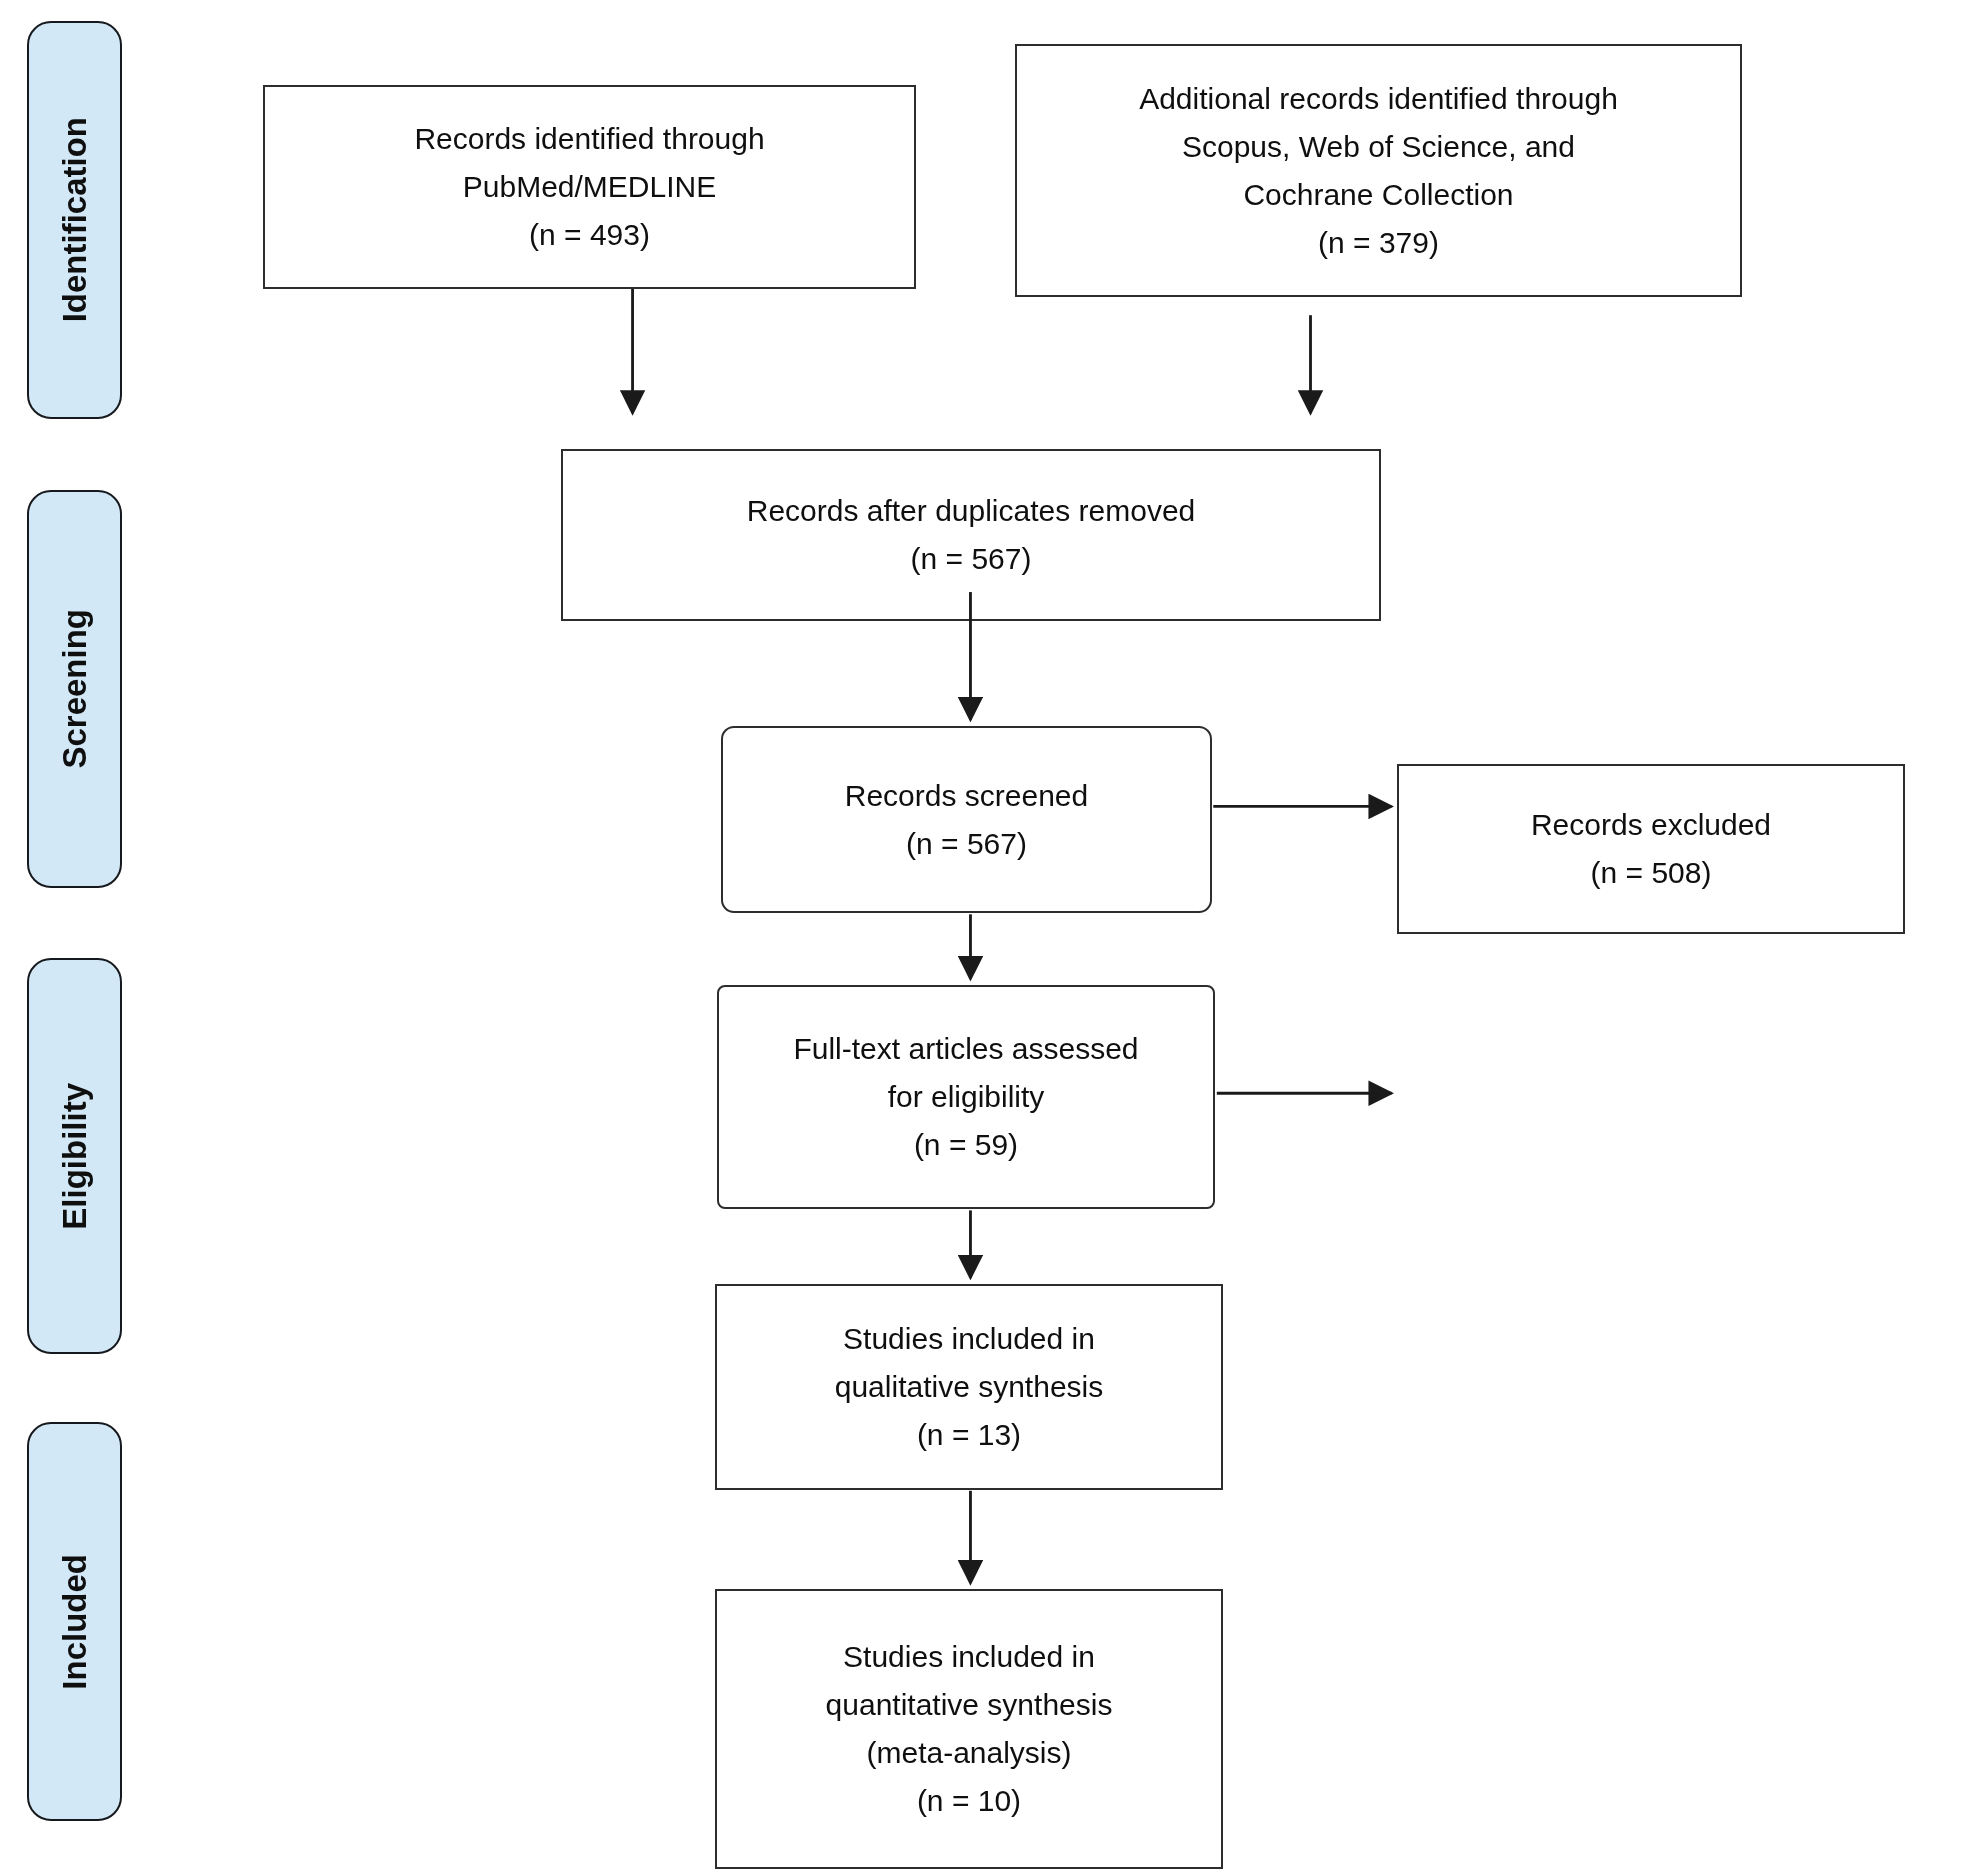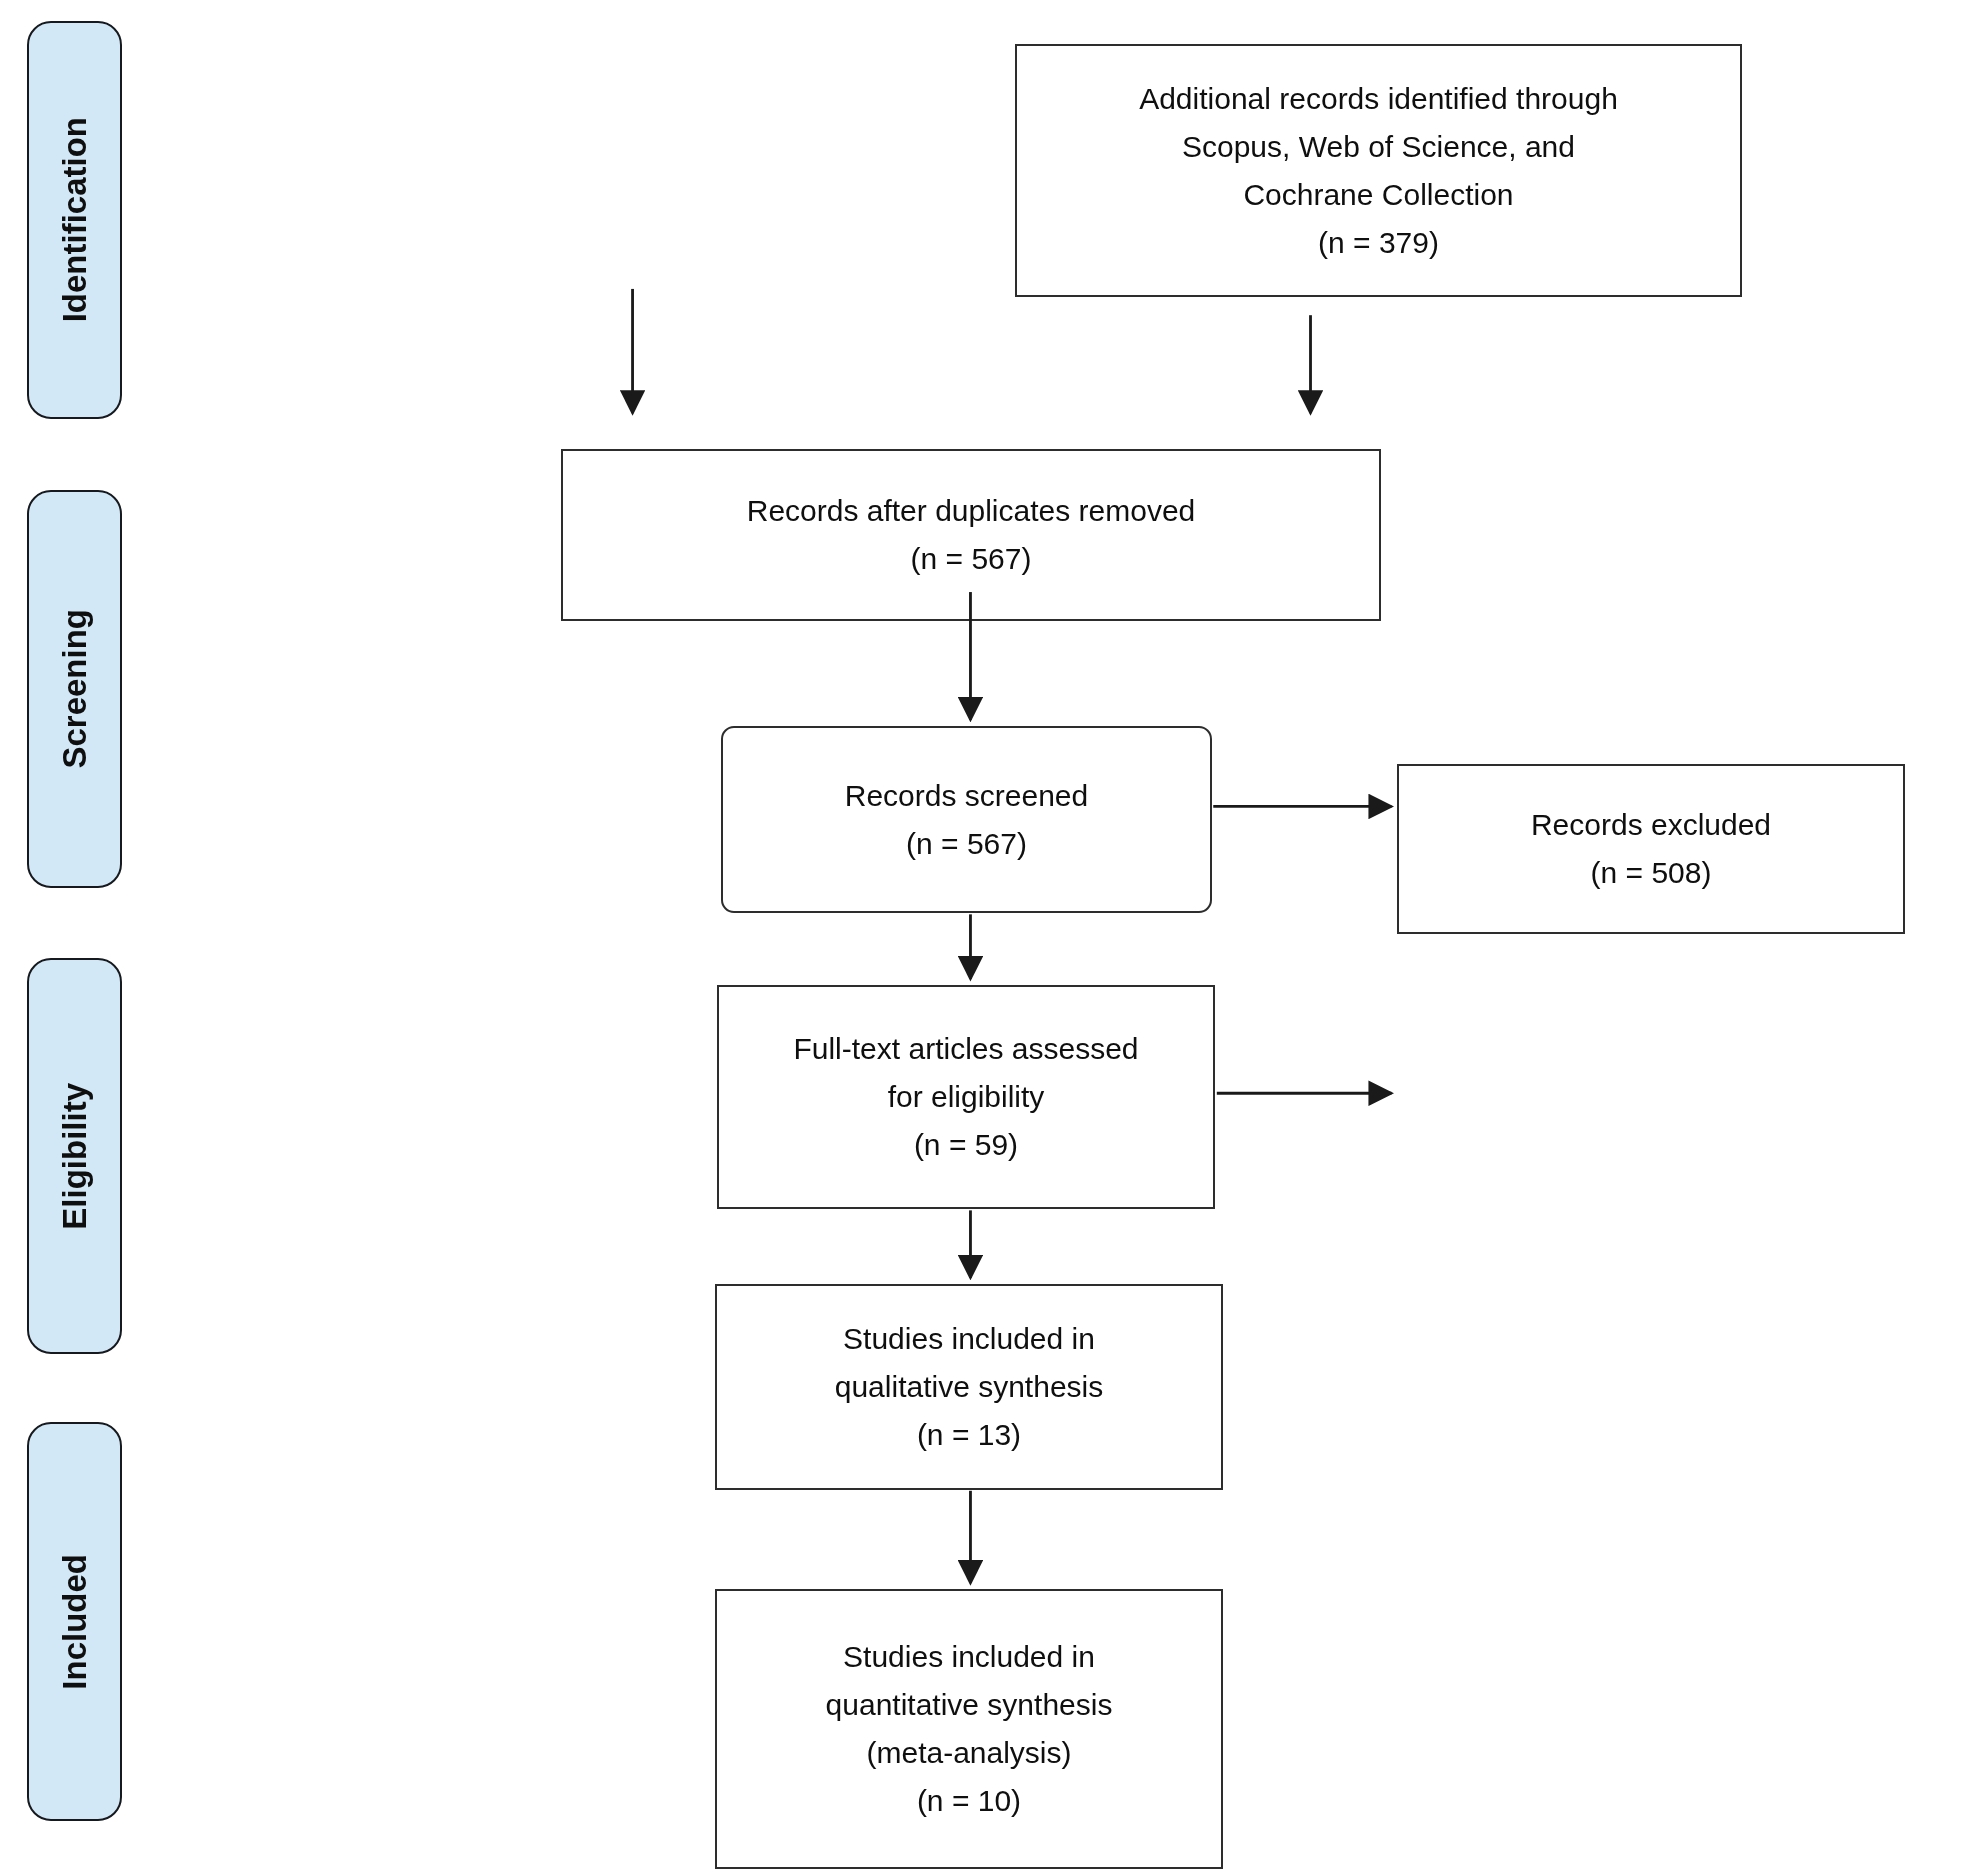--- a/index.html
+++ b/index.html
@@ -72,36 +72,39 @@
   <div class="stage" style="top:490px; height:398px;">
     <span>Screening</span>
   </div>
   <div class="stage" style="top:958px; height:396px;">
     <span>Eligibility</span>
   </div>
   <div class="stage" style="top:1422px; height:399px;">
     <span>Included</span>
   </div>
 
+  <div class="flowbox" style="left:263px; top:85px; width:653px; height:204px;">Records identified through
+PubMed/MEDLINE
+(n = 493)</div>
 
   <div class="flowbox" style="left:1015px; top:44px; width:727px; height:253px;">Additional records identified through
 Scopus, Web of Science, and
 Cochrane Collection
 (n = 379)</div>
 
   <div class="flowbox" style="left:561px; top:419px; width:820px; height:172px;margin-top:30px;">Records after duplicates removed
 (n = 567)</div>
 
   <div class="flowbox" style="left:721px; top:726px; width:491px; height:187px;border-radius:13px;">Records screened
 (n = 567)</div>
 
   <div class="flowbox" style="left:1397px; top:719px; width:508px; height:170px;margin-top:45px;">Records excluded
 (n = 508)</div>
 
-  <div class="flowbox" style="left:717px; top:985px; width:498px; height:224px;">Full-text articles assessed
+  <div class="flowbox" style="left:717px; top:985px; width:498px; height:224px;border-radius:8px;">Full-text articles assessed
 for eligibility
 (n = 59)</div>
 
 
   <div class="flowbox" style="left:715px; top:1284px; width:508px; height:206px;">Studies included in
 qualitative synthesis
 (n = 13)</div>
 
   <div class="flowbox" style="left:715px; top:1589px; width:508px; height:280px;">Studies included in
 quantitative synthesis

